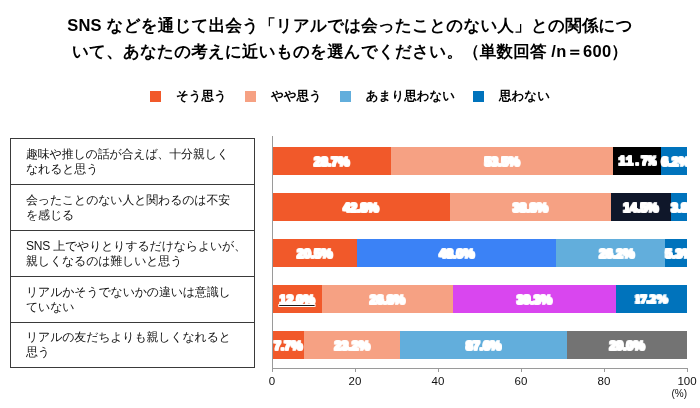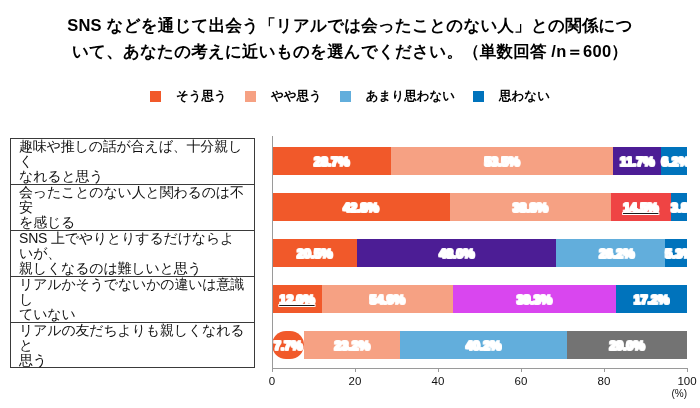--- a/index.html
+++ b/index.html
@@ -87,24 +87,25 @@
     border-bottom: none;
     display: flex;
     align-items: center;
     padding: 0 8px;
     background: #ffffff;
   }
   .cat-box:last-child {
     border-bottom: 1px solid #3a3a3a;
   }
   .cat-text {
-    font-size: 14px;
+    font-size: 12px;
     line-height: 15px;
     color: #111111;
     letter-spacing: -0.2px;
+    margin-left: 7px;
   }
 
   
   #bars-area {
     position: absolute;
     left: 272px;
     top: 8px;
     width: 415px;
     height: 230px;
   }
@@ -251,78 +252,78 @@
       </div>
     </div>
   <div id="bars-area">
       <div class="bar-row" style="top: 9px;">
         <div class="seg" style="width: 28.7%; background: rgb(241, 89, 42);">
           <span class="seg-label">28.7%</span>
         </div>
         <div class="seg" style="width: 53.5%; background: rgb(246, 161, 131);">
           <span class="seg-label">53.5%</span>
         </div>
-        <div class="seg" style="width: 11.7%; background: #4c1d95;">
+        <div class="seg" style="width: 11.7%; background: #000000; font-family: Liberation Mono, monospace;">
           <span class="seg-label">11.7%</span>
         </div>
         <div class="seg" style="width: 6.2%; background: rgb(0, 115, 188);">
           <span class="seg-label">6.2%</span>
         </div>
       </div>
       <div class="bar-row" style="top: 55px;">
         <div class="seg" style="width: 42.8%; background: rgb(241, 89, 42);">
           <span class="seg-label">42.8%</span>
         </div>
         <div class="seg" style="width: 38.8%; background: rgb(246, 161, 131);">
           <span class="seg-label">38.8%</span>
         </div>
-        <div class="seg" style="width: 14.5%; background: #ef4444; text-decoration: underline;">
+        <div class="seg" style="width: 14.5%; background: #0f172a;">
           <span class="seg-label">14.5%</span>
         </div>
         <div class="seg" style="width: 3.8%; background: rgb(0, 115, 188);">
           <span class="seg-label">3.8%</span>
         </div>
       </div>
       <div class="bar-row" style="top: 101px;">
         <div class="seg" style="width: 20.5%; background: rgb(241, 89, 42);">
           <span class="seg-label">20.5%</span>
         </div>
-        <div class="seg" style="width: 48%; background: #4c1d95;">
+        <div class="seg" style="width: 48%; background: #3b82f6;">
           <span class="seg-label">48.0%</span>
         </div>
         <div class="seg" style="width: 26.2%; background: rgb(98, 174, 220); padding-left: 12px;">
           <span class="seg-label">26.2%</span>
         </div>
         <div class="seg" style="width: 5.3%; background: rgb(0, 115, 188);">
           <span class="seg-label">5.3%</span>
         </div>
       </div>
       <div class="bar-row" style="top: 147px;">
         <div class="seg" style="width: 12%; background: rgb(241, 89, 42); text-decoration: underline;">
           <span class="seg-label">12.0%</span>
         </div>
         <div class="seg" style="width: 31.5%; background: rgb(246, 161, 131);">
-          <span class="seg-label">54.9%</span>
+          <span class="seg-label">26.8%</span>
         </div>
         <div class="seg" style="width: 39.3%; background: #d946ef;">
           <span class="seg-label">39.3%</span>
         </div>
-        <div class="seg" style="width: 17.2%; background: rgb(0, 115, 188);">
+        <div class="seg" style="width: 17.2%; background: rgb(0, 115, 188); font-family: Liberation Serif, serif;">
           <span class="seg-label">17.2%</span>
         </div>
       </div>
       <div class="bar-row" style="top: 193px;">
-        <div class="seg" style="width: 7.7%; background: rgb(241, 89, 42); border-radius: 14px;">
+        <div class="seg" style="width: 7.7%; background: rgb(241, 89, 42);">
           <span class="seg-label">7.7%</span>
         </div>
         <div class="seg" style="width: 23.2%; background: rgb(246, 161, 131);">
           <span class="seg-label">23.2%</span>
         </div>
         <div class="seg" style="width: 40.2%; background: rgb(98, 174, 220);">
-          <span class="seg-label">40.2%</span>
+          <span class="seg-label">87.6%</span>
         </div>
         <div class="seg" style="width: 29%; background: #737373;">
           <span class="seg-label">29.0%</span>
         </div>
       </div>
     </div>
   <div id="axis-vline"></div>
   <div id="axis-line"></div>
   <div id="axis-labels">
       <div class="tick-label" style="left: 272px;">0</div>

